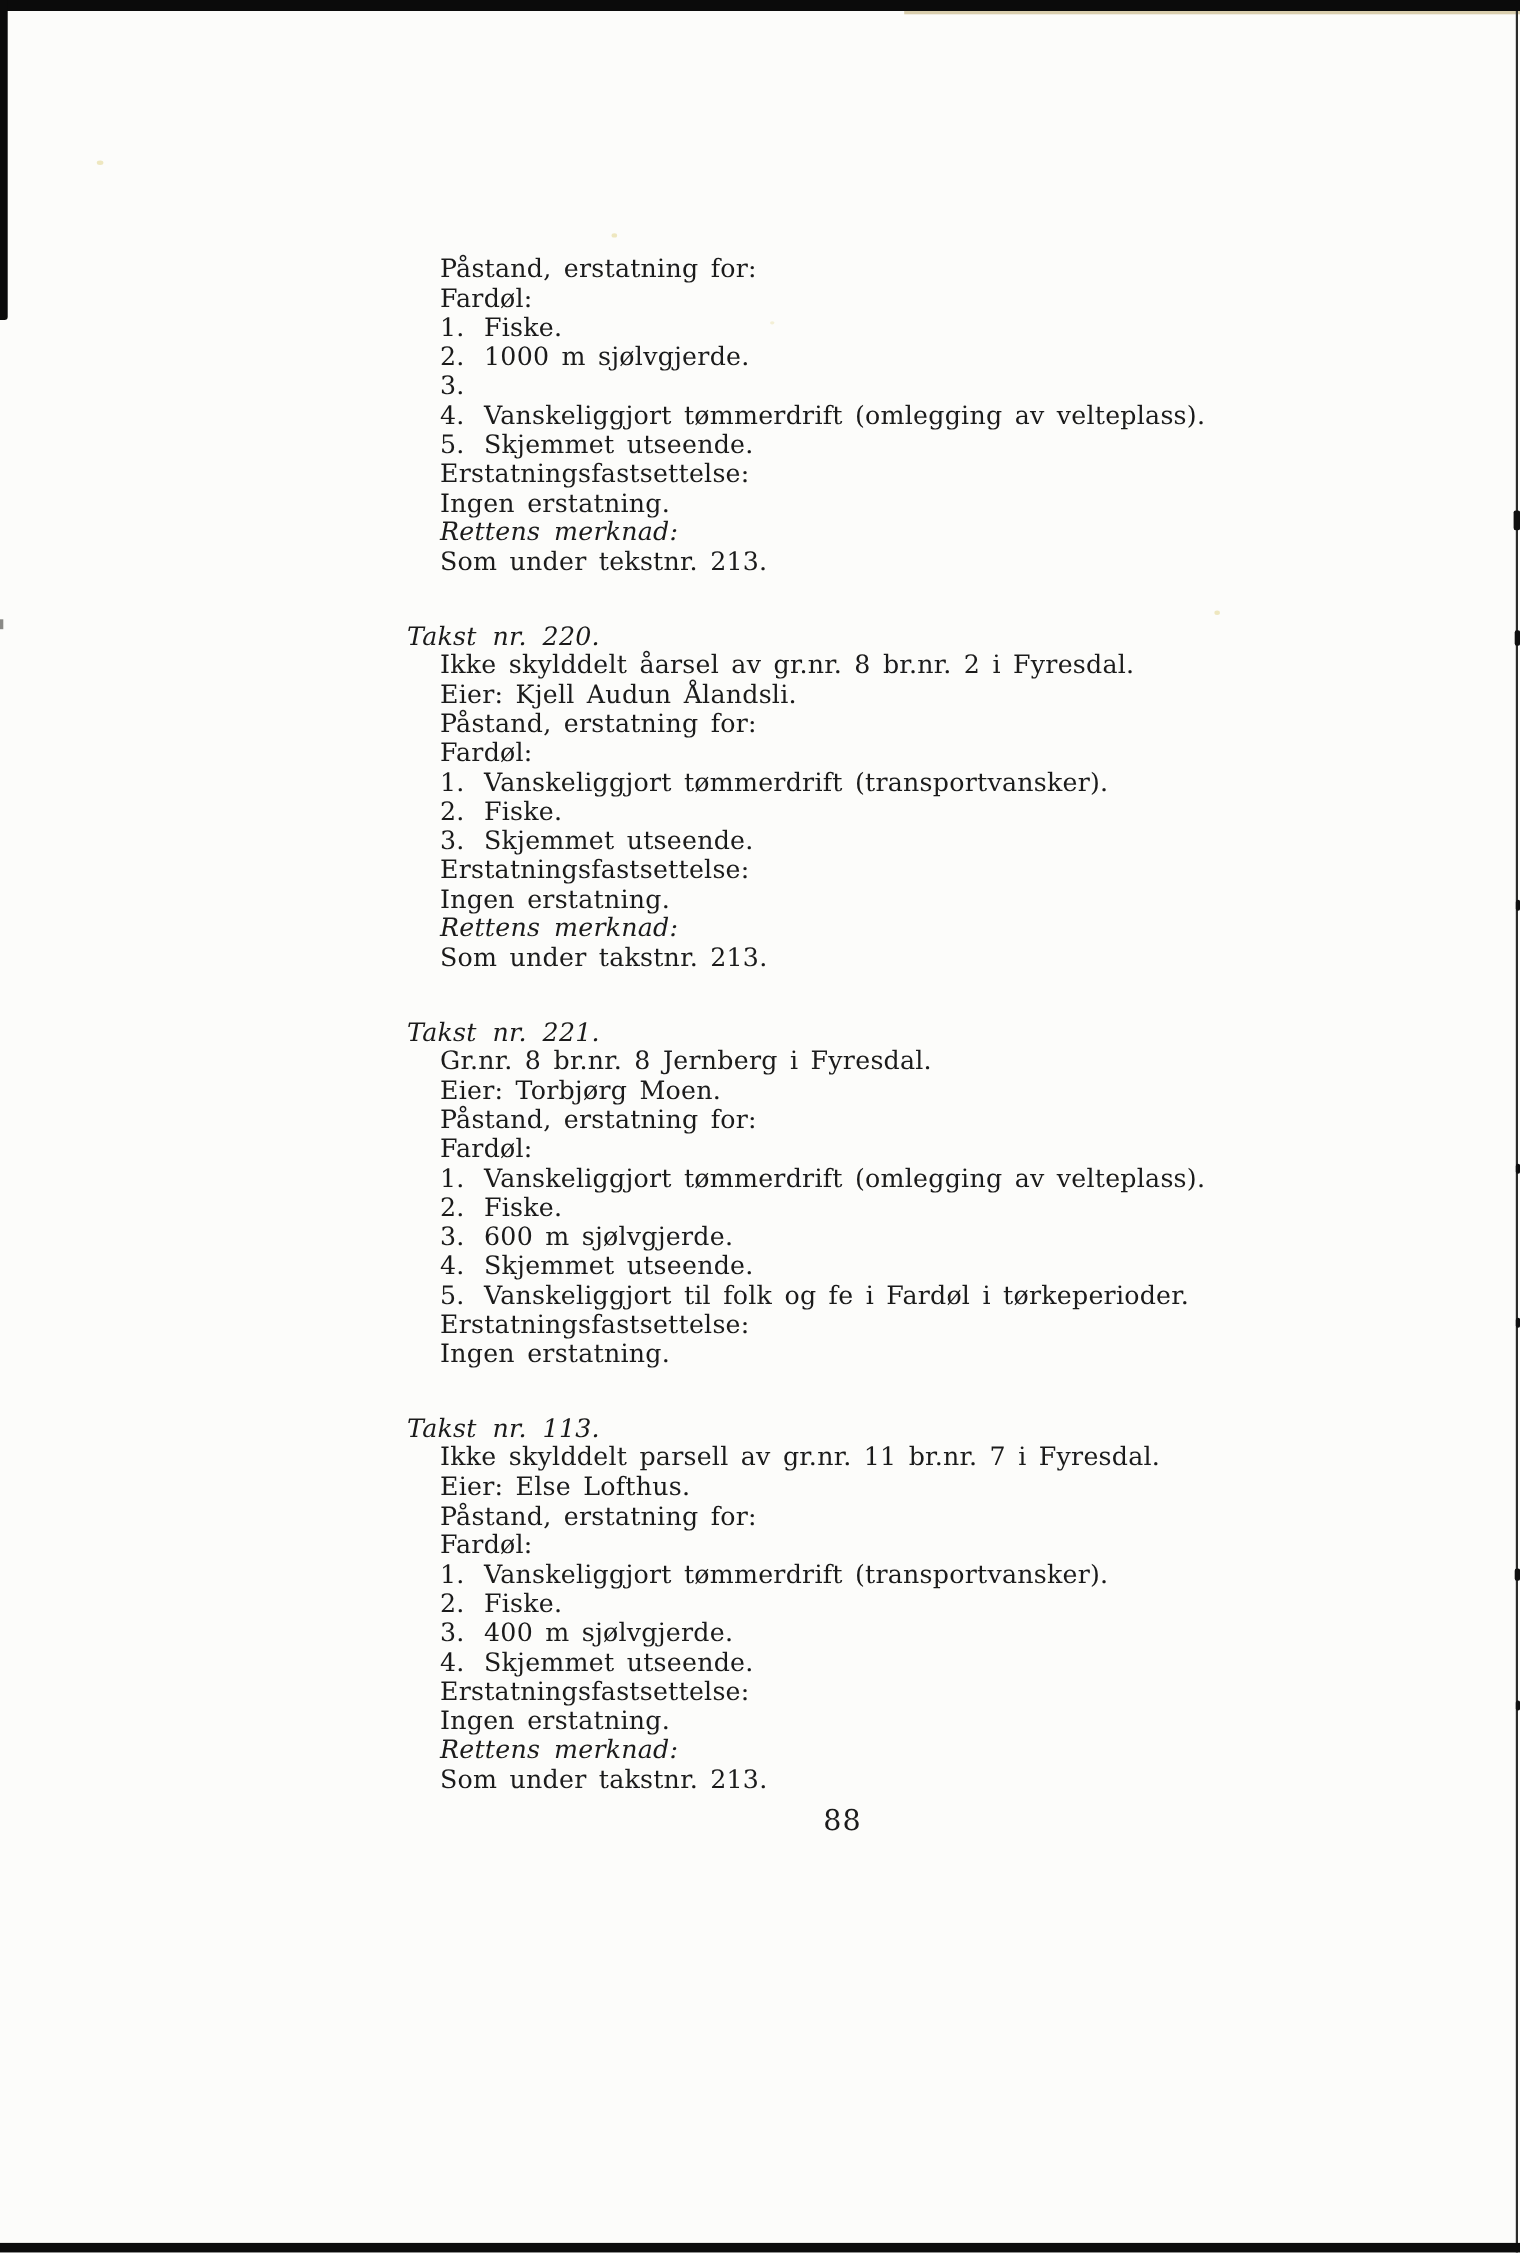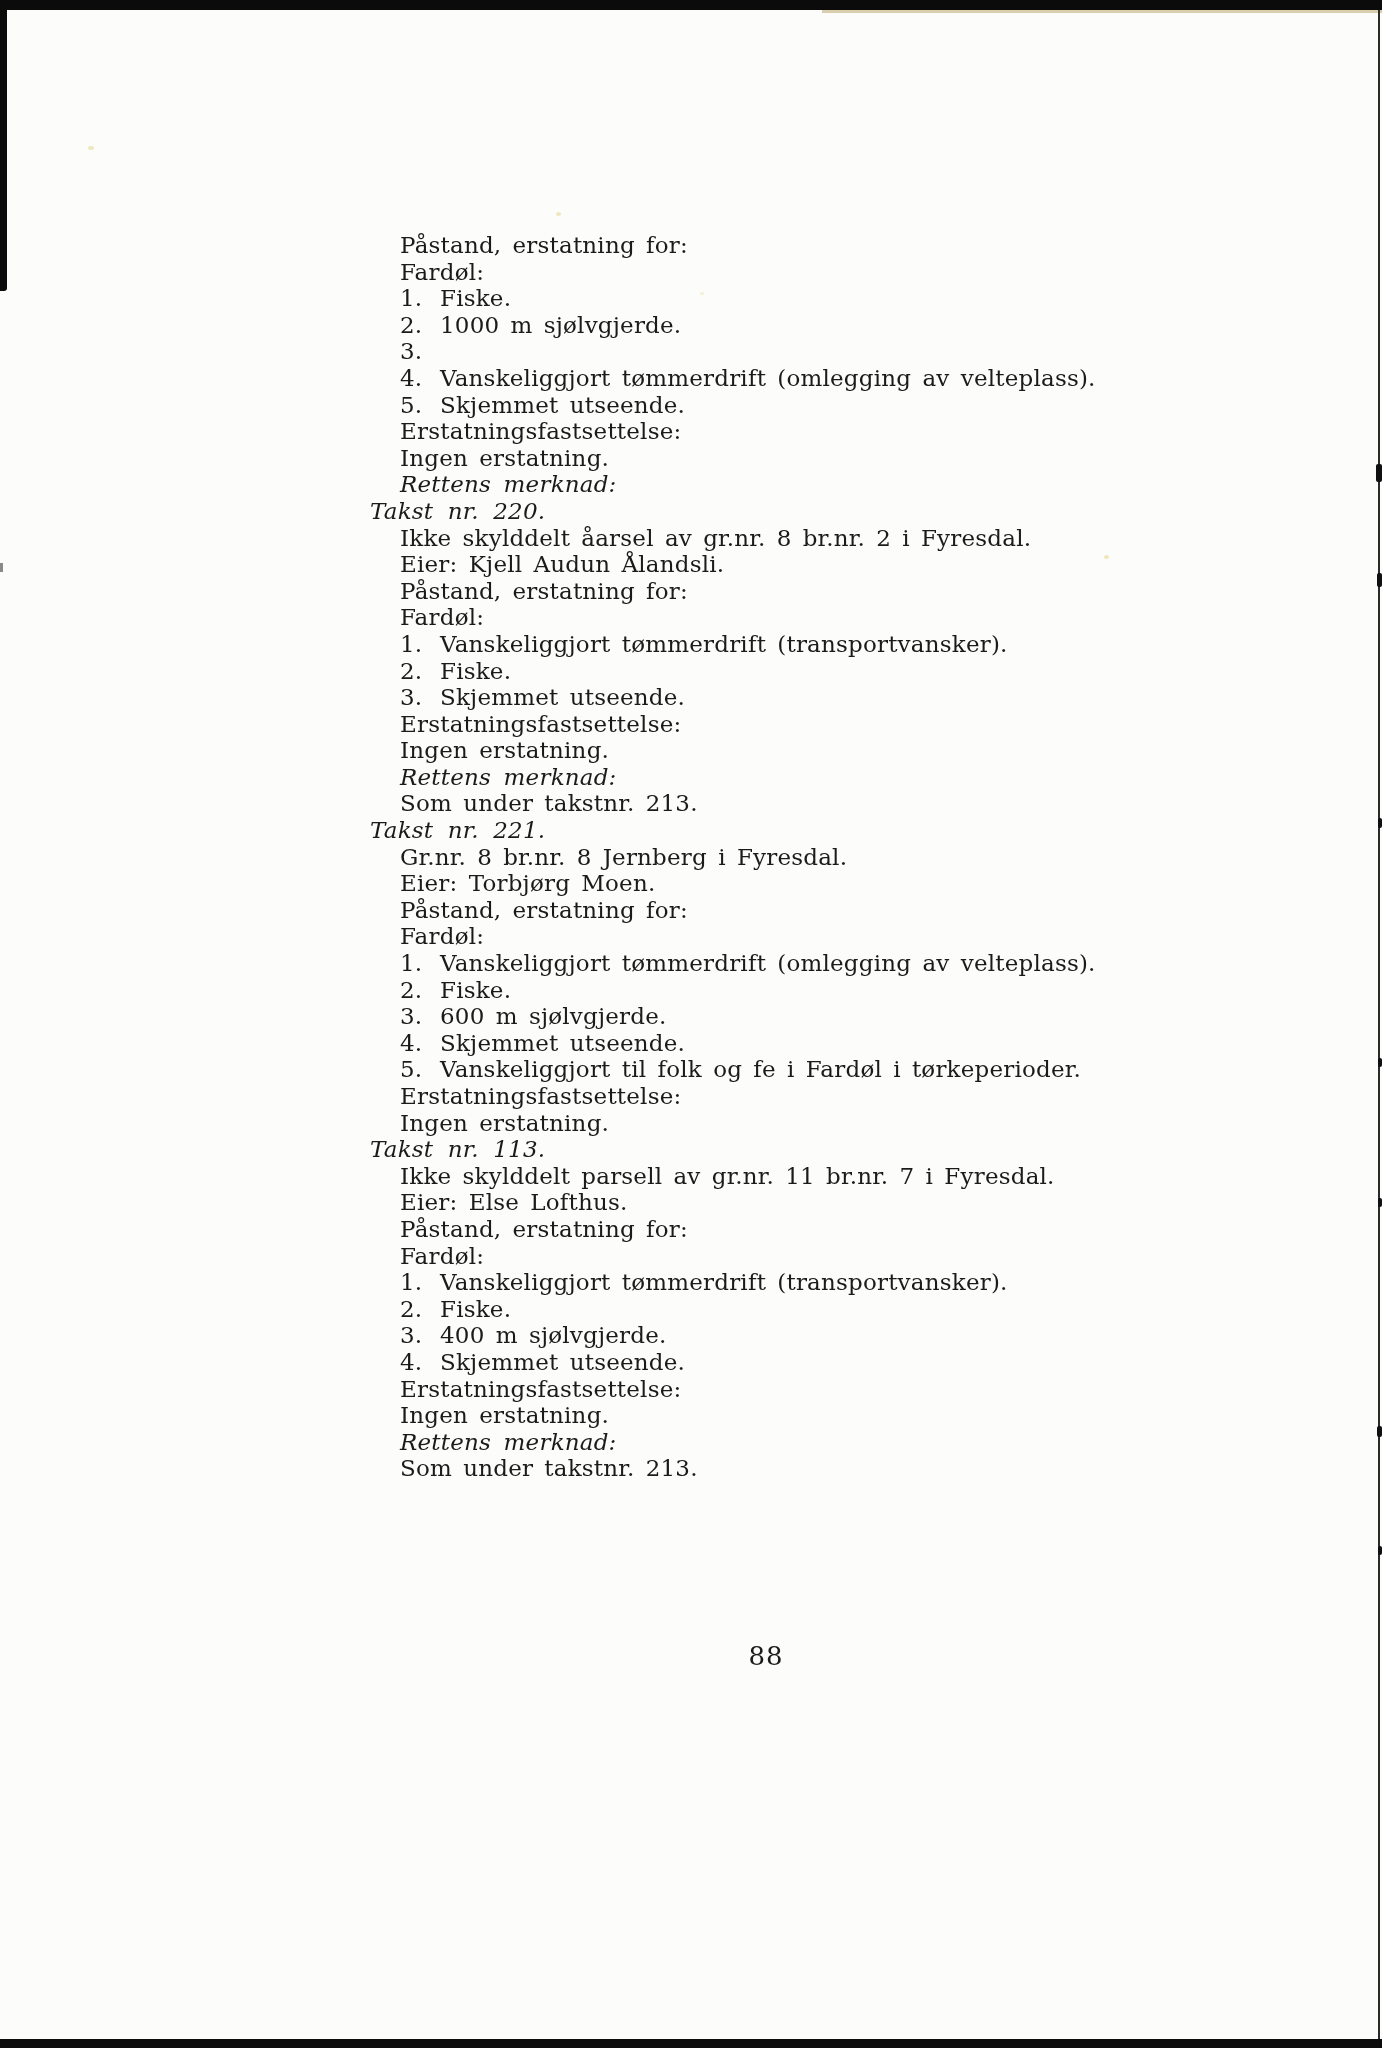--- a/index.html
+++ b/index.html
@@ -38,21 +38,21 @@
     position: absolute;
     left: 370px;
     top: 232px;
     width: 780px;
     font-size: 23px;
     line-height: 26.6px;
     letter-spacing: 0.2px;
     word-spacing: 0.16em;
   }
   .content p { margin: 0; }
-  .block + .block { }
+  .block + .block { margin-top: 41px; }
   .heading { font-style: italic; word-spacing: 0.3em; }
   .body { padding-left: 30px; }
   .italic { font-style: italic; word-spacing: 0.22em; }
   .item { display: flex; }
   .num { flex: none; width: 40px; }
   .page-number {
     position: absolute;
     left: 726px;
     top: 1641px;
     width: 80px;
@@ -104,20 +104,21 @@
           <span class="num">4.</span>
           <span>Vanskeliggjort tømmerdrift (omlegging av velteplass).</span>
         </p>
       <p class="ln body item">
           <span class="num">5.</span>
           <span>Skjemmet utseende.</span>
         </p>
       <p class="ln body">Erstatningsfastsettelse:</p>
       <p class="ln body">Ingen erstatning.</p>
       <p class="ln body italic">Rettens merknad:</p>
+      <p class="ln body">Som under tekstnr. 213.</p>
     </section>
 
     <section class="block">
       <p class="ln heading">Takst nr. 220.</p>
       <p class="ln body">Ikke skylddelt åarsel av gr.nr. 8 br.nr. 2 i Fyresdal.</p>
       <p class="ln body">Eier: Kjell Audun Ålandsli.</p>
       <p class="ln body">Påstand, erstatning for:</p>
       <p class="ln body">Fardøl:</p>
       <p class="ln body item">
           <span class="num">1.</span>

